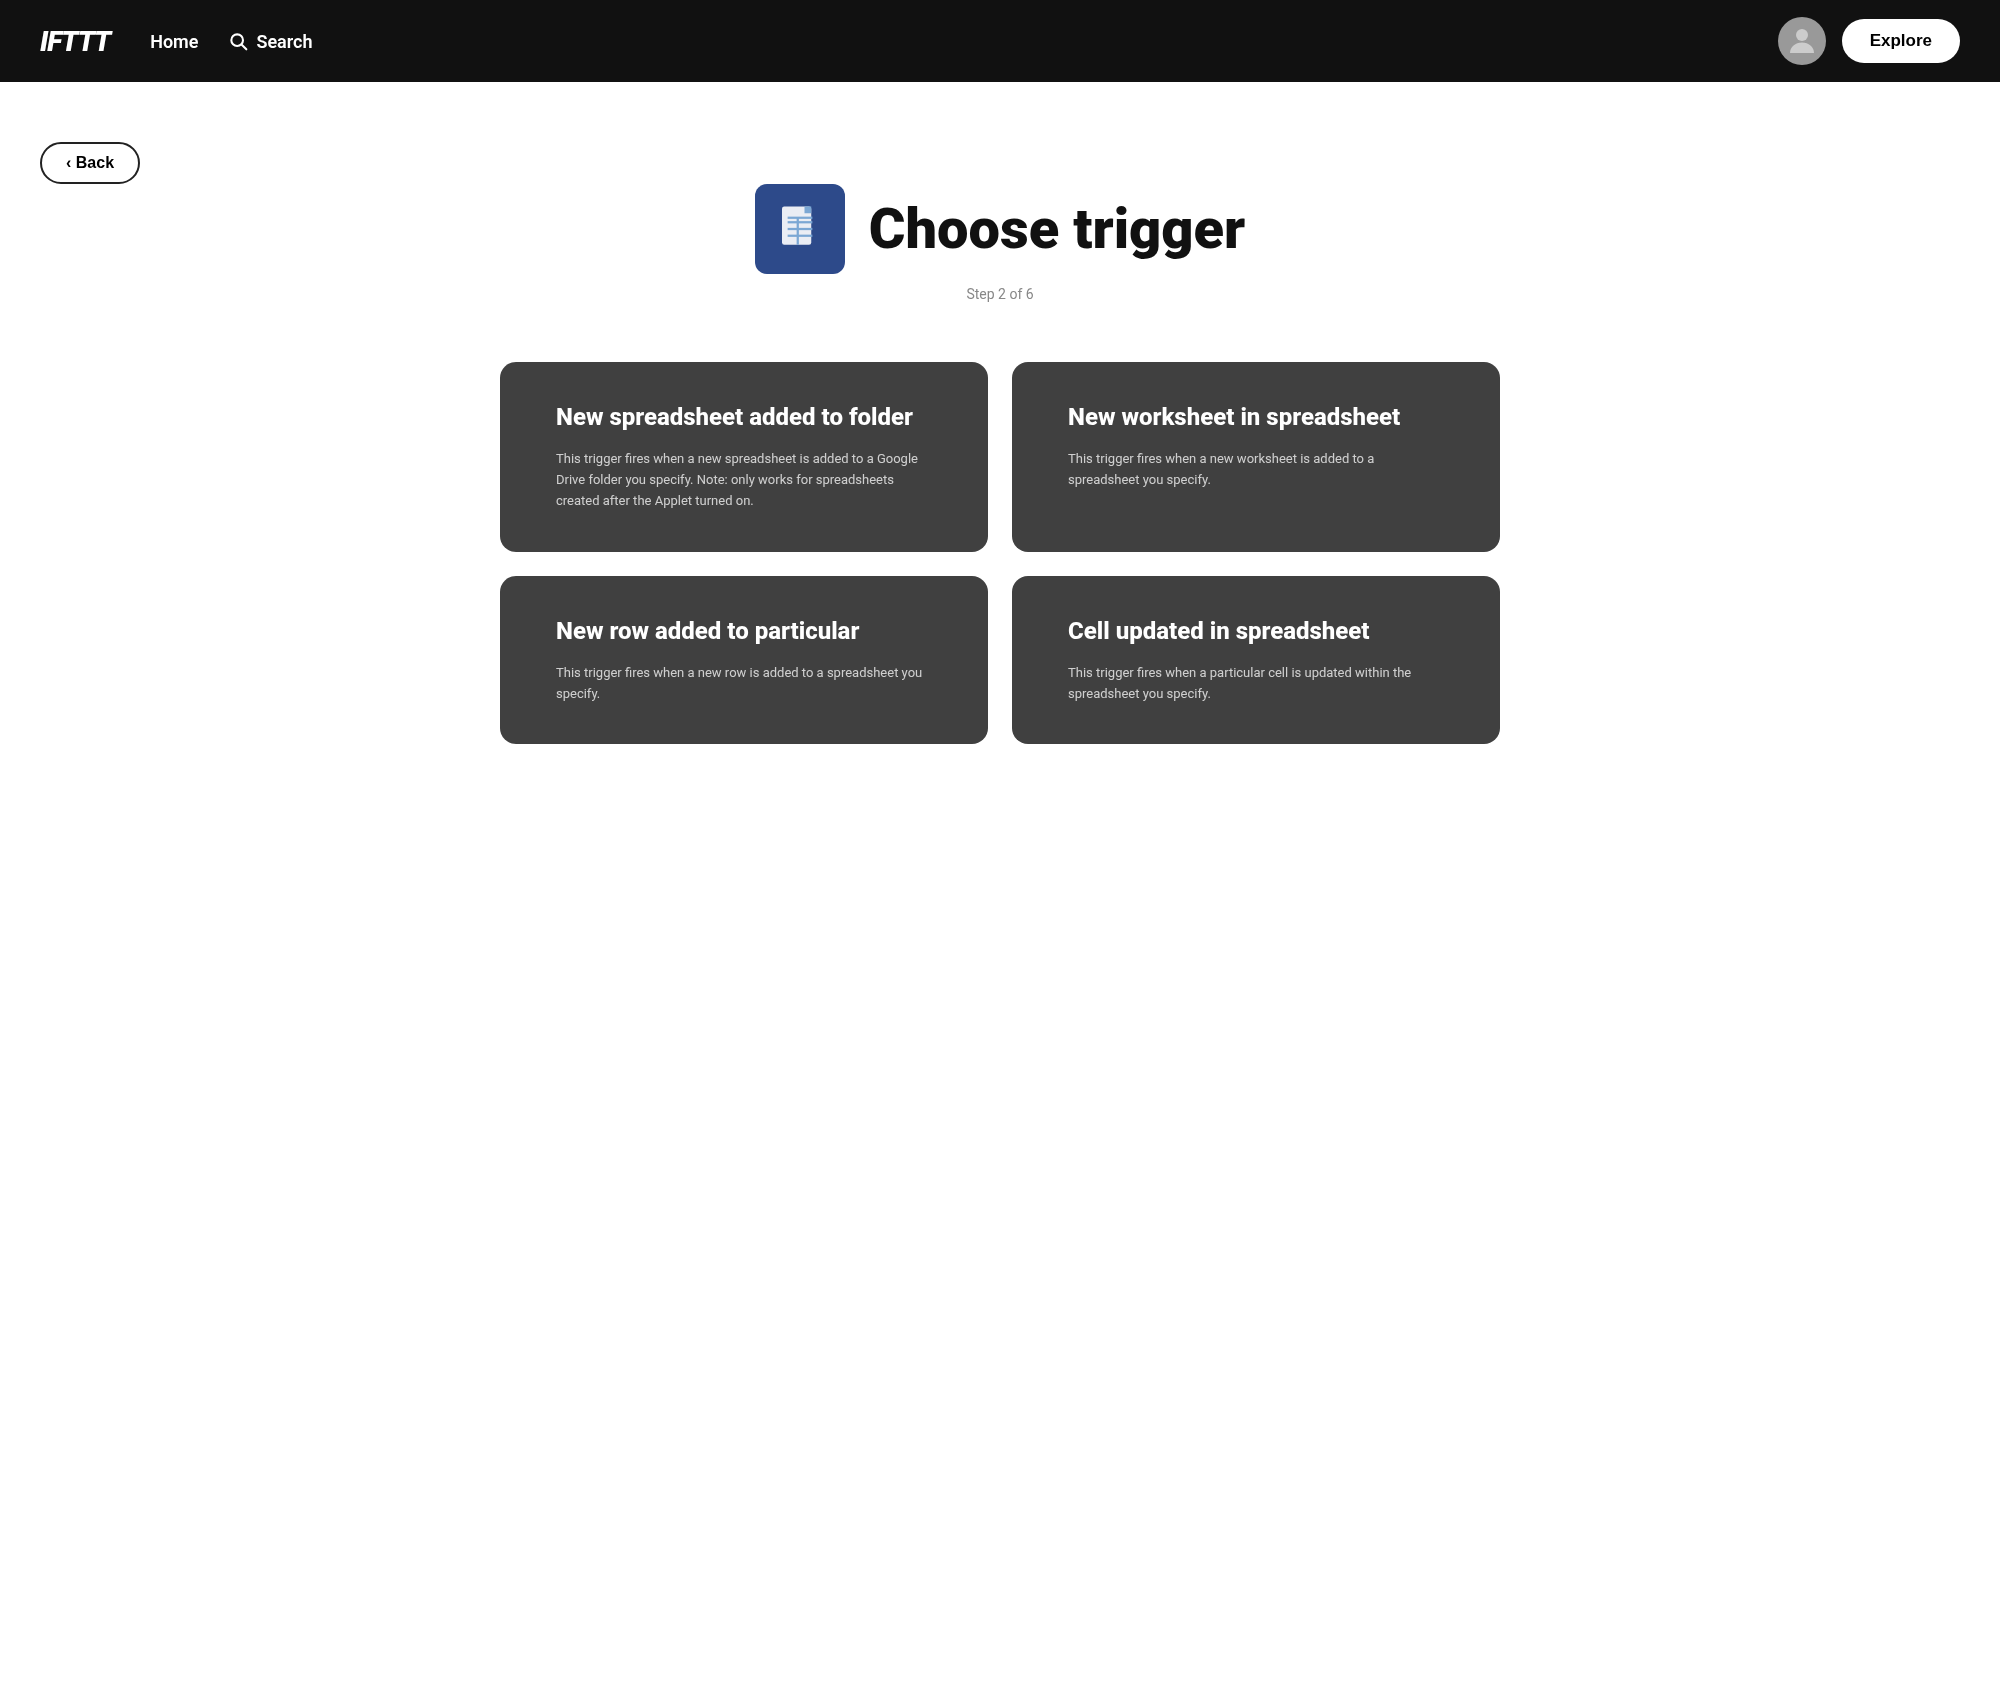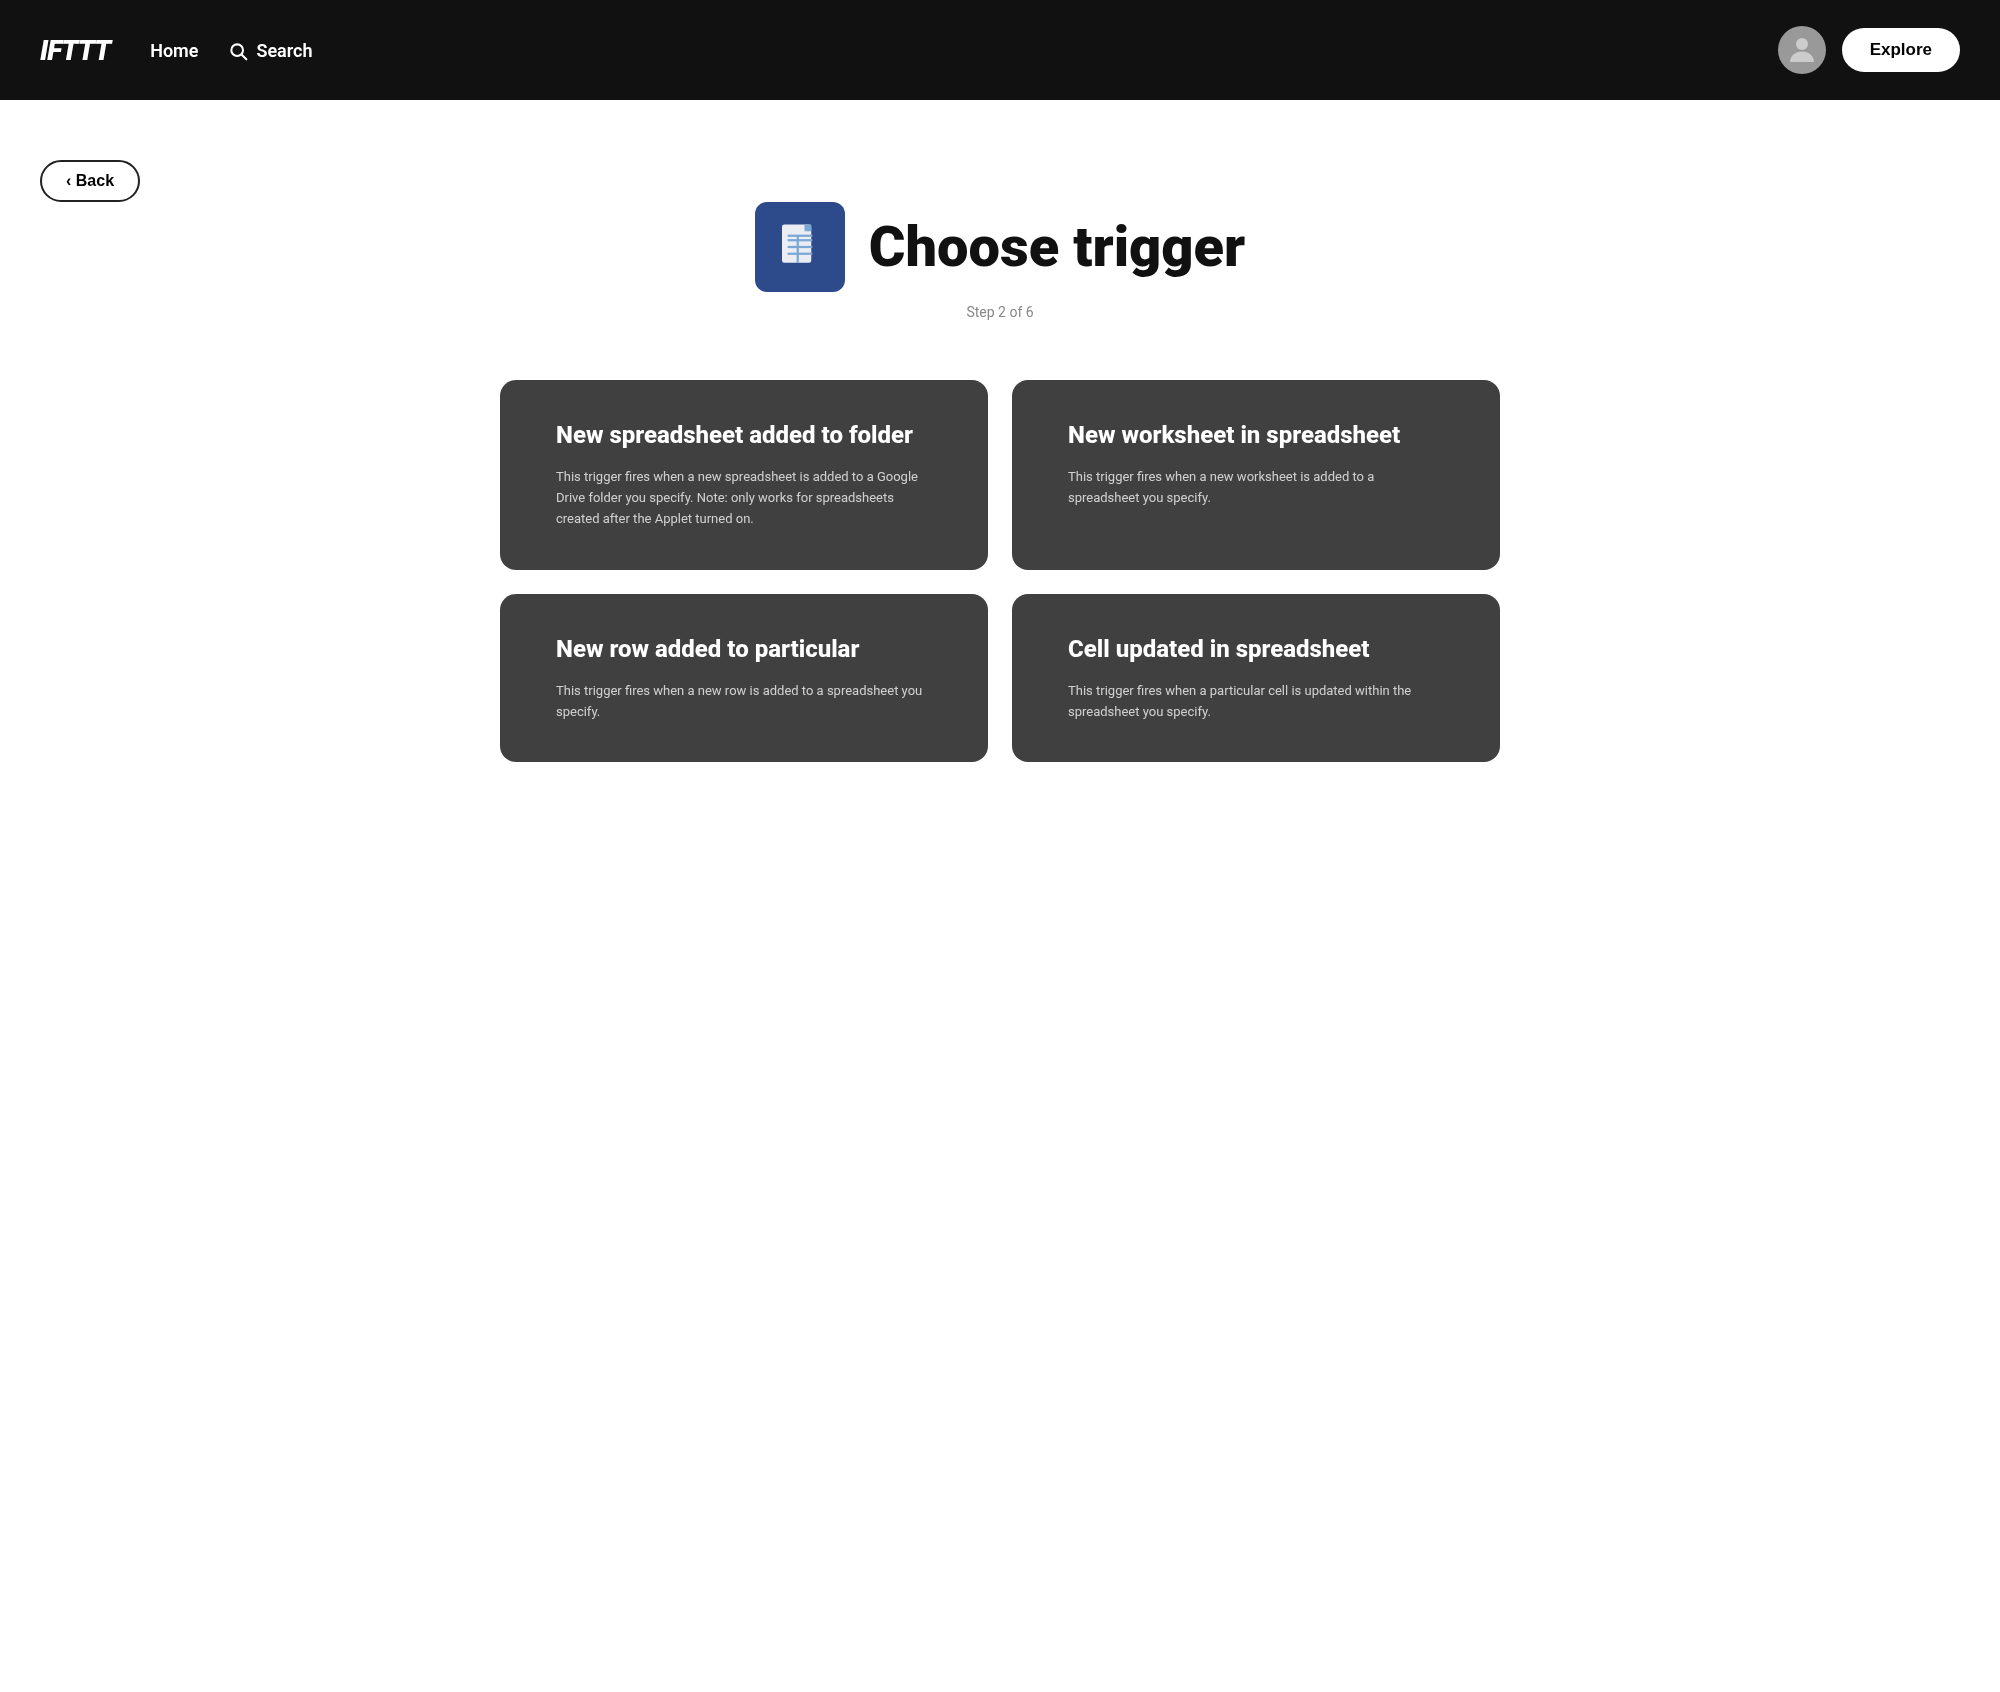--- a/index.html
+++ b/index.html
@@ -10,21 +10,21 @@
 
     body {
       font-family: -apple-system, BlinkMacSystemFont, 'Segoe UI', Roboto, sans-serif;
       background: #f5f5f5;
       min-height: 100vh;
     }
 
     
     nav {
       background: #111111;
-      height: 100px;
+      height: 82px;
       display: flex;
       align-items: center;
       padding: 0 40px;
       position: relative;
     }
 
     .nav-logo {
       color: white;
       font-size: 28px;
       font-weight: 900;
@@ -36,21 +36,21 @@
     .nav-home {
       color: white;
       font-size: 18px;
       font-weight: 600;
       margin-right: 30px;
       cursor: pointer;
     }
 
     .nav-search {
       display: flex;
-      align-items: flex-end;
+      align-items: flex-start;
       color: white;
       font-size: 18px;
       font-weight: 600;
       cursor: pointer;
       gap: 8px;
     }
 
     .nav-search svg {
       width: 20px;
       height: 20px;

